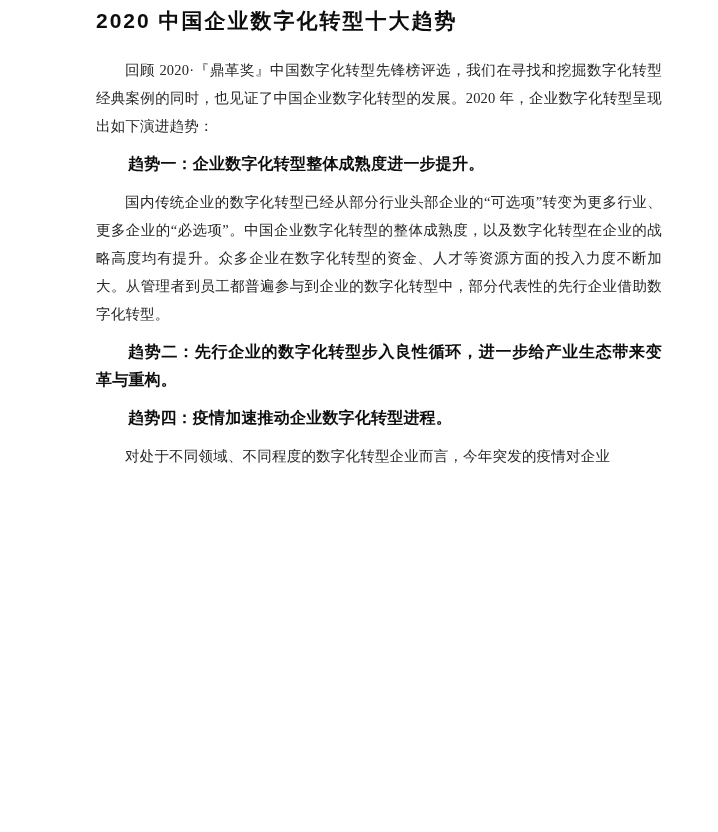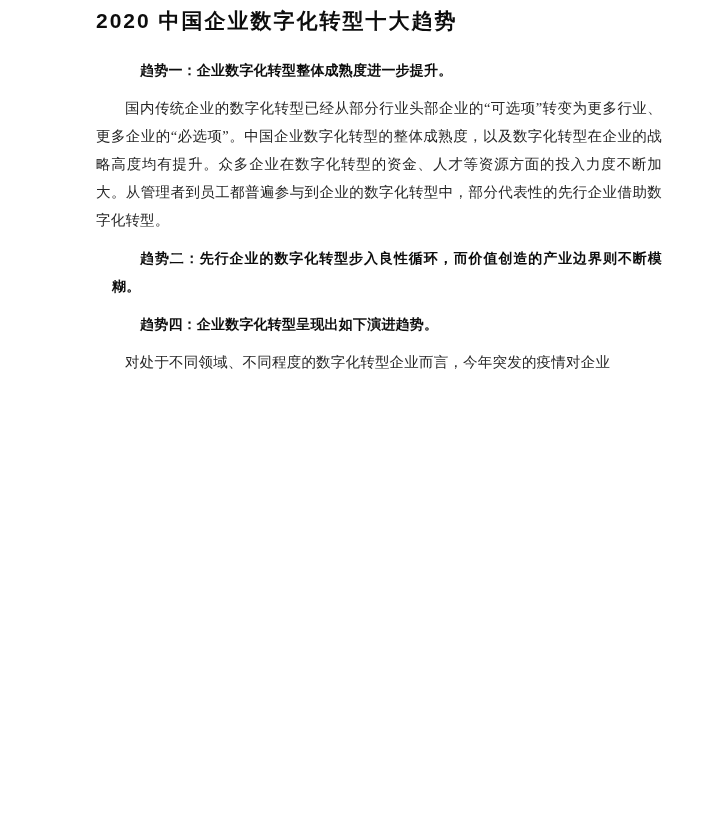--- a/index.html
+++ b/index.html
@@ -31,46 +31,47 @@
     line-height: 28px;
     color: #262626;
     text-align: justify;
     text-indent: 2em;
     letter-spacing: 0.2px;
     margin: 0 0 10px 0;
   }
   .trend-heading {
     font-family: "Liberation Sans", "DejaVu Sans", sans-serif;
     font-weight: 700;
-    font-size: 14px;
+    font-size: 16px;
     line-height: 28px;
     color: #0d0d0d;
     text-align: justify;
     text-indent: 2em;
     letter-spacing: 0.2px;
-    margin: 0 0 10px 16px;
+    margin: 0 0 10px 0;
   }
   .sp-lg {
     margin-top: 9px;
   }
 </style>
 </head>
 <body>
 
 <div class="page">
 
   <h1 class="doc-title">2020 中国企业数字化转型十大趋势</h1>
 
+  <p class="para">回顾 2020·『鼎革奖』中国数字化转型先锋榜评选，我们在寻找和挖掘数字化转型经典案例的同时，也见证了中国企业数字化转型的发展。2020 年，企业数字化转型呈现出如下演进趋势：</p>
 
   <h2 class="trend-heading">趋势一：企业数字化转型整体成熟度进一步提升。</h2>
 
   <p class="para">国内传统企业的数字化转型已经从部分行业头部企业的“可选项”转变为更多行业、更多企业的“必选项”。中国企业数字化转型的整体成熟度，以及数字化转型在企业的战略高度均有提升。众多企业在数字化转型的资金、人才等资源方面的投入力度不断加大。从管理者到员工都普遍参与到企业的数字化转型中，部分代表性的先行企业借助数字化转型。</p>
 
-  <h2 class="trend-heading">趋势二：先行企业的数字化转型步入良性循环，而价值创造的产业边界则不断模糊。</h2>
+  <h2 class="trend-heading">趋势二：先行企业的数字化转型步入良性循环，进一步给产业生态带来变革与重构。</h2>
 
 
 
 
-  <h2 class="trend-heading sp-lg">趋势四：企业数字化转型呈现出如下演进趋势。</h2>
+  <h2 class="trend-heading sp-lg">趋势四：疫情加速推动企业数字化转型进程。</h2>
 
   <p class="para">对处于不同领域、不同程度的数字化转型企业而言，今年突发的疫情对企业</p>
 
 </div>
 
 </body></html>

